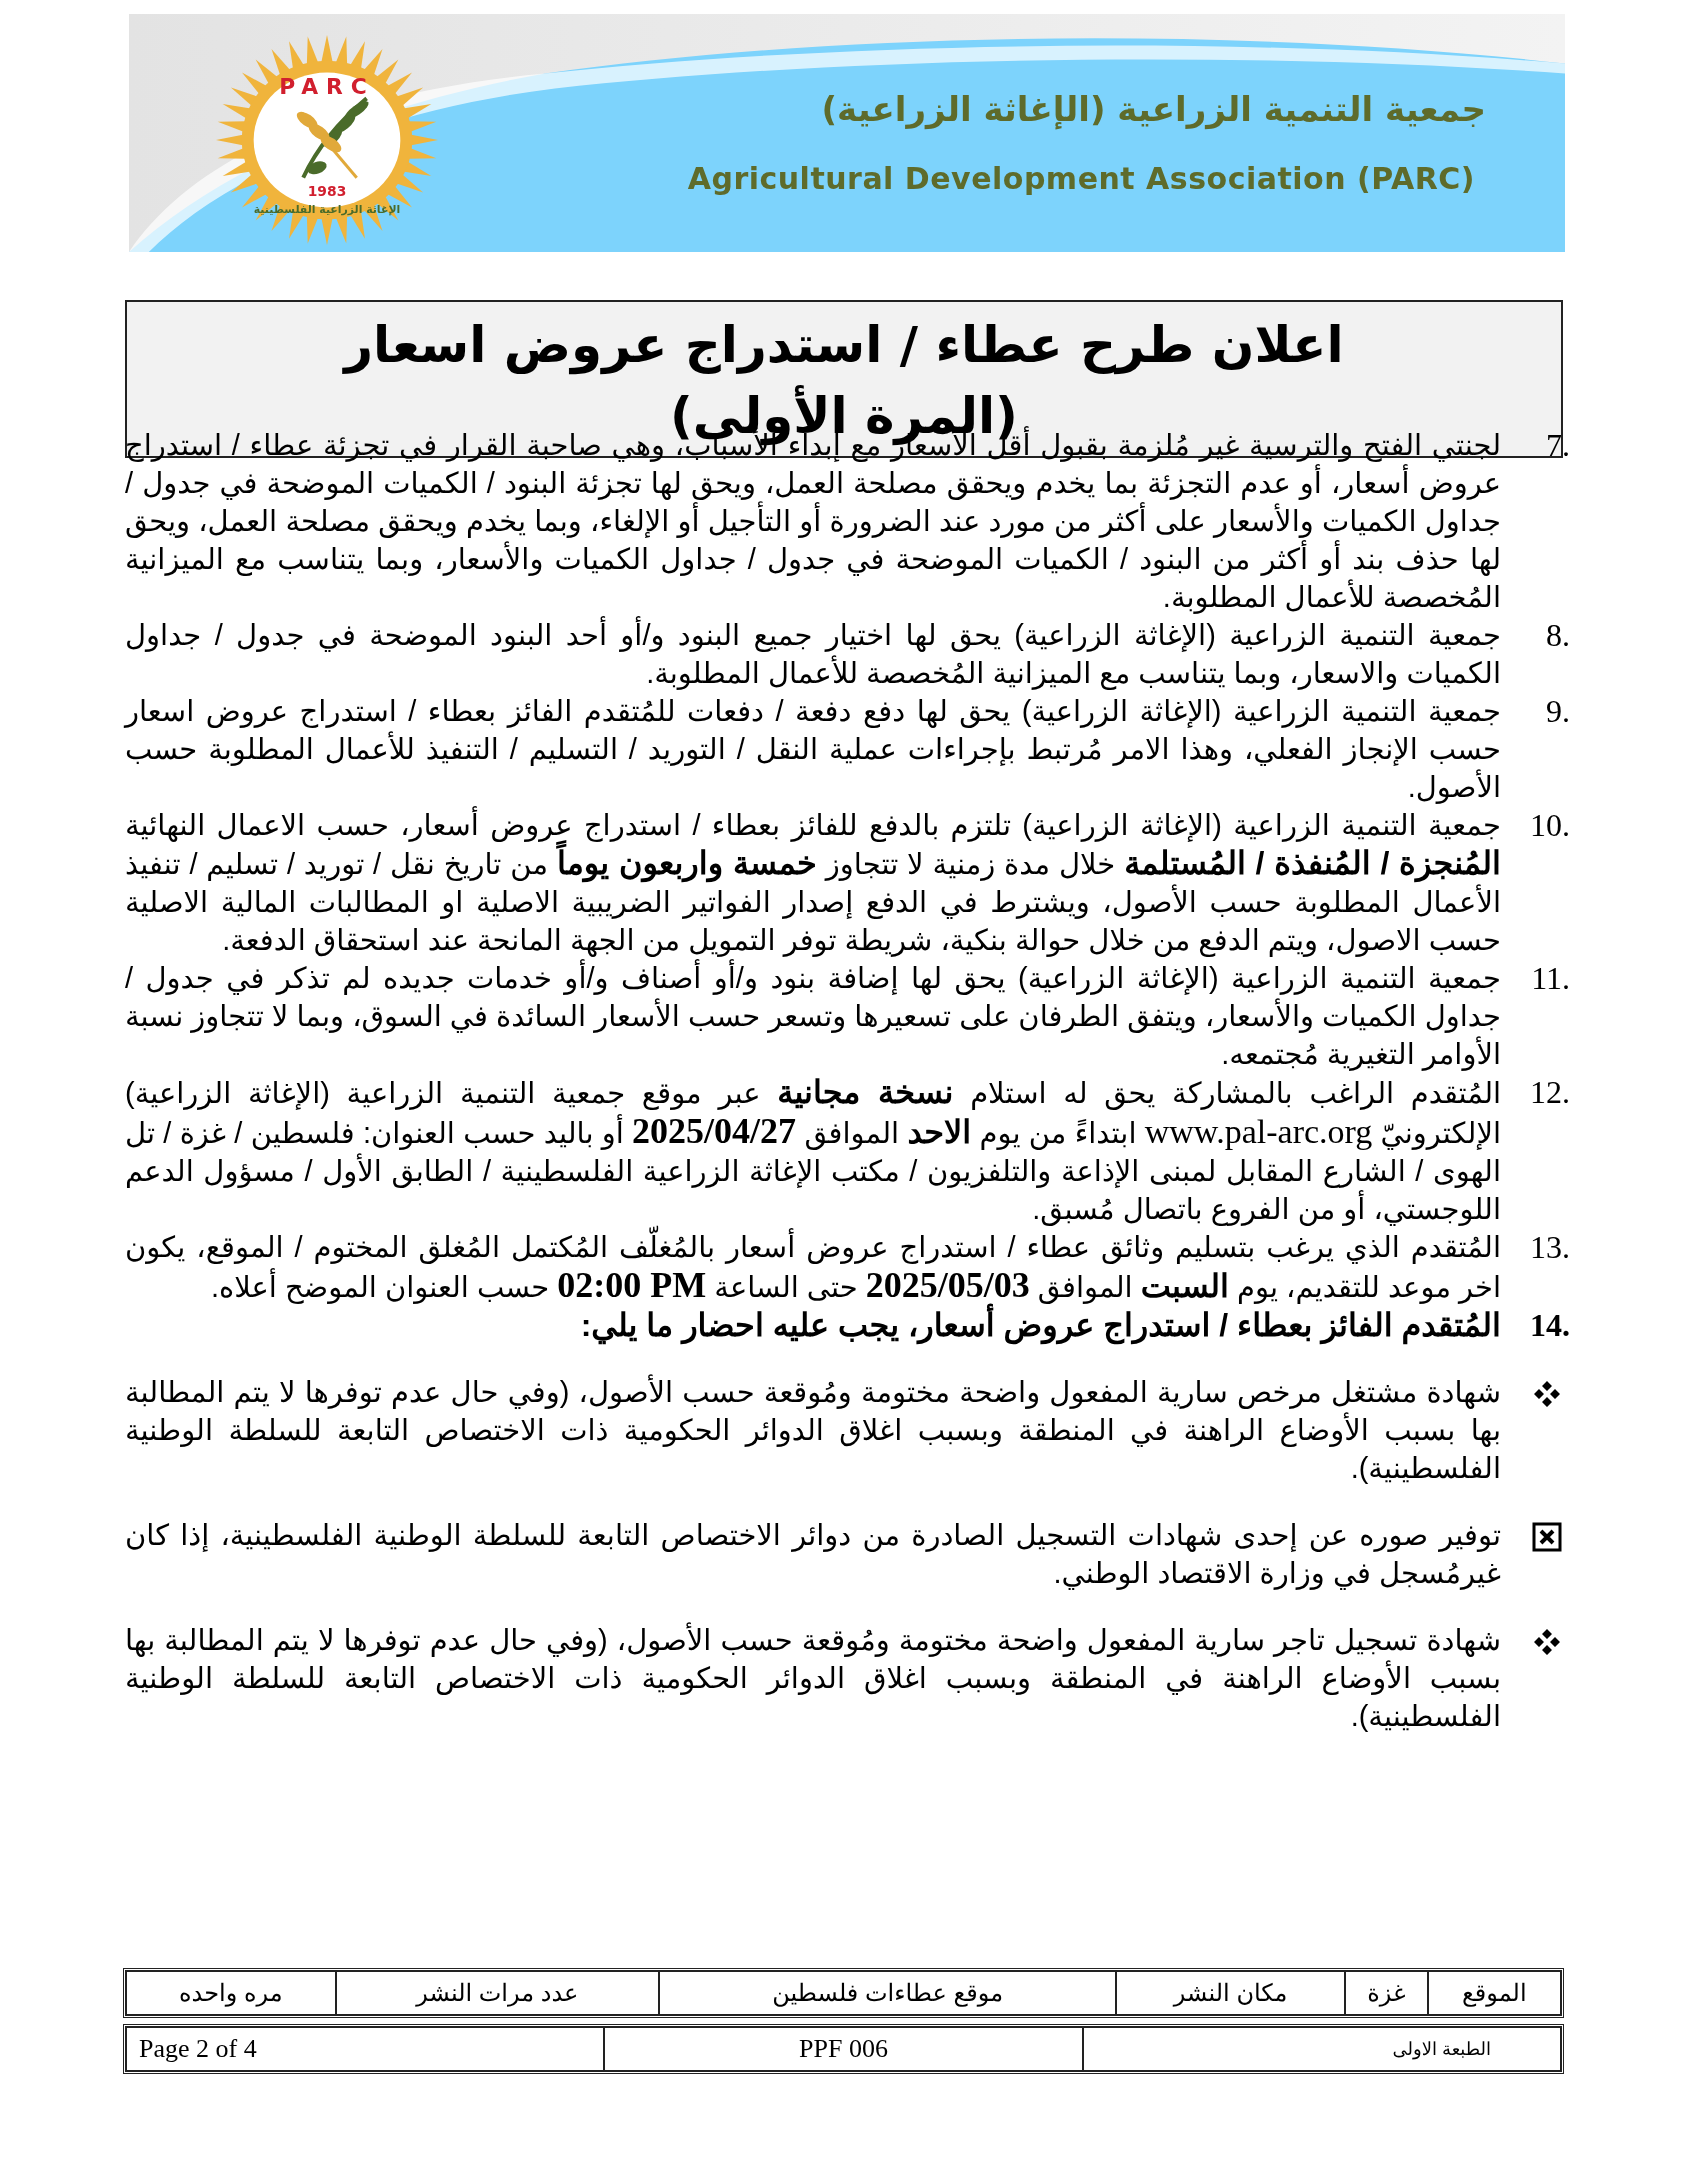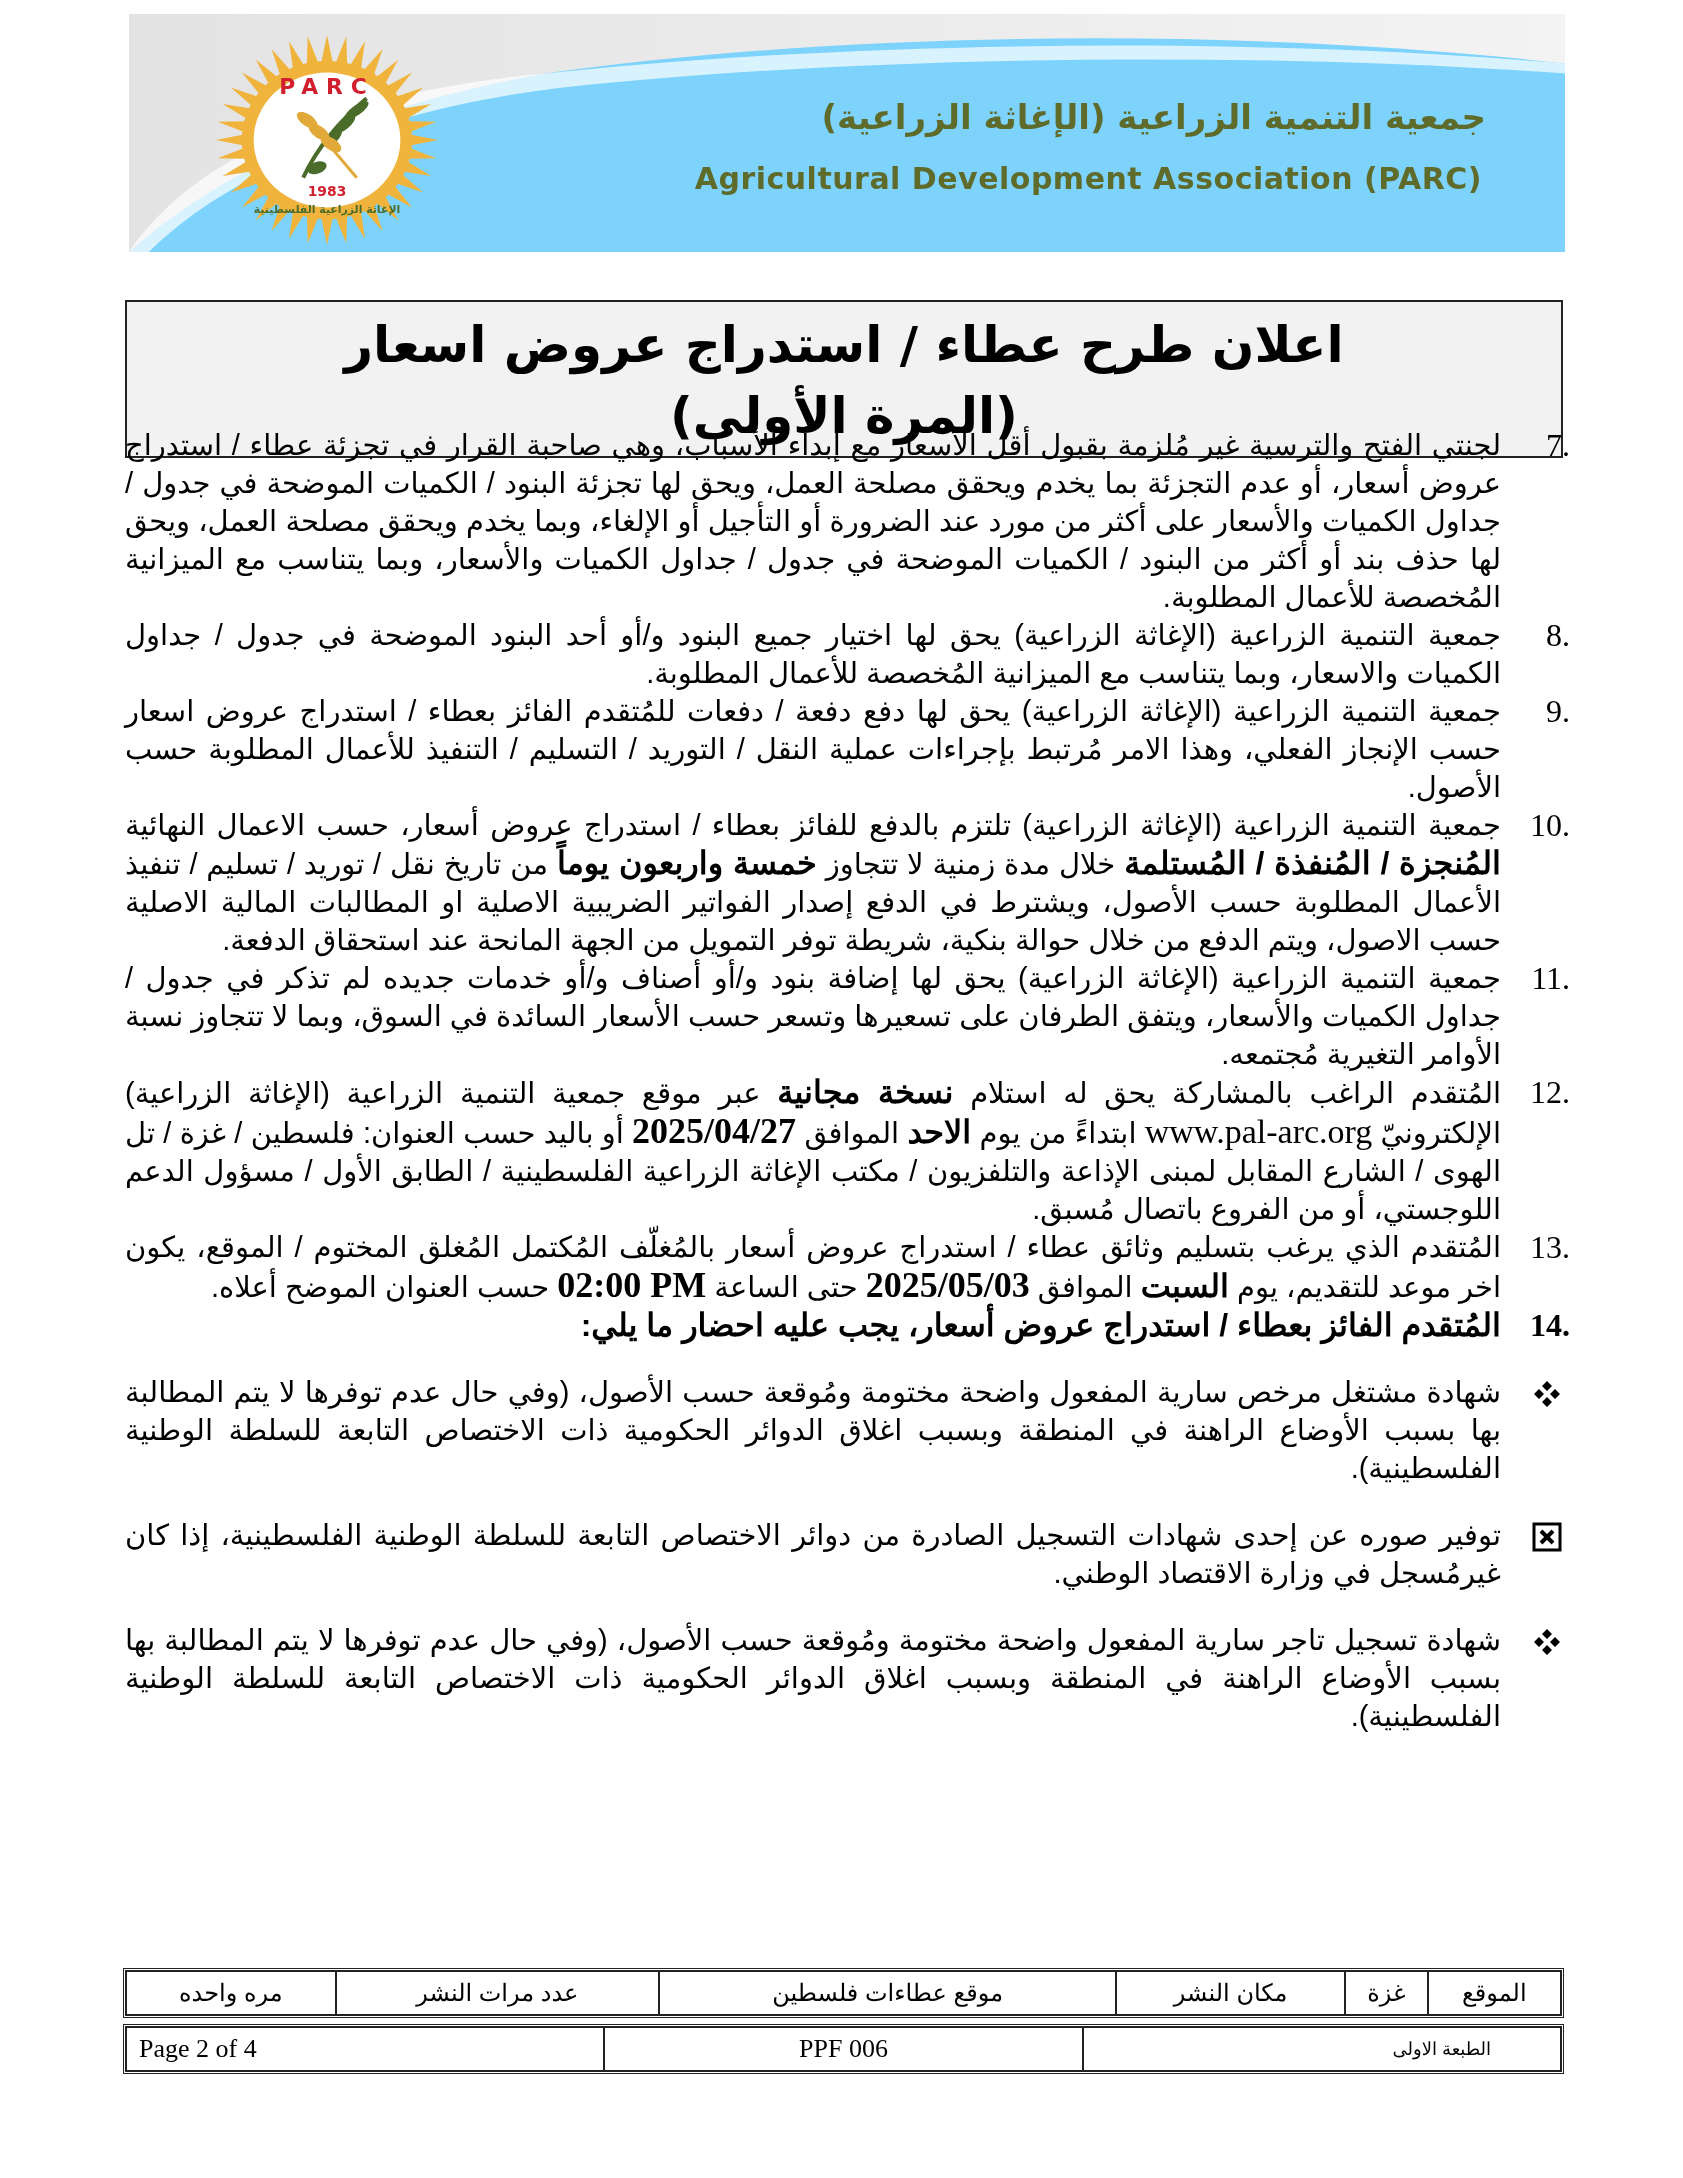--- a/index.html
+++ b/index.html
@@ -2,22 +2,22 @@
 <html><head>
 <meta charset="utf-8">
 <style>
   html, body { margin: 0; padding: 0; background: #ffffff; }
   body { width: 1683px; height: 2178px; position: relative; overflow: hidden; font-family: "Liberation Sans", "DejaVu Sans", sans-serif; color: #000; }
 
   
   .banner { position: absolute; left: 129px; top: 14px; width: 1436px; height: 238px; overflow: hidden; background: #7dd3fc; }
   .banner-swoosh { position: absolute; left: 0; top: 0; width: 100%; height: 100%; }
   .logo { position: absolute; left: 79px; top: 15px; width: 238px; height: 223px; }
-  .org-ar { position: absolute; right: 79px; top: 83px; font-size: 34px; font-weight: bold; color: #5e6b2b; direction: rtl; font-family: "DejaVu Sans", sans-serif; letter-spacing: 0.5px; }
-  .org-en { position: absolute; right: 83px; top: 147px; font-size: 30px; font-weight: bold; color: #5e6b2b; font-family: "DejaVu Sans", sans-serif; letter-spacing: 0.5px; }
+  .org-ar { position: absolute; right: 79px; top: 75px; font-size: 34px; font-weight: bold; color: #5e6b2b; direction: rtl; font-family: "DejaVu Sans", sans-serif; letter-spacing: 0.5px; }
+  .org-en { position: absolute; right: 90px; top: 147px; font-size: 30px; font-weight: bold; color: #5e6b2b; font-family: "DejaVu Sans", sans-serif; letter-spacing: 0.5px; }
 
   
   .title-box { position: absolute; left: 125px; top: 260px; width: 1438px; height: 158px; border: 2px solid #222; background: #f2f2f2; box-sizing: border-box; text-align: center; direction: rtl; margin-top: 40px; }
   .title-line { font-size: 50px; font-weight: bold; line-height: 71px; font-family: "DejaVu Sans", sans-serif; }
   .title-line.l1 { margin-top: 8px; }
 
   
   .content { position: absolute; left: 125px; top: 426px; width: 1445px; direction: rtl; font-size: 29px; line-height: 38px; text-align: justify; font-family: "Liberation Sans", sans-serif; }
   .item { position: relative; padding-right: 69px; margin: 0; }
   .item .num { position: absolute; right: 0; top: 0; width: 59px; text-align: right; font-family: "Liberation Serif", serif; font-size: 32px; direction: ltr; unicode-bidi: isolate; }

